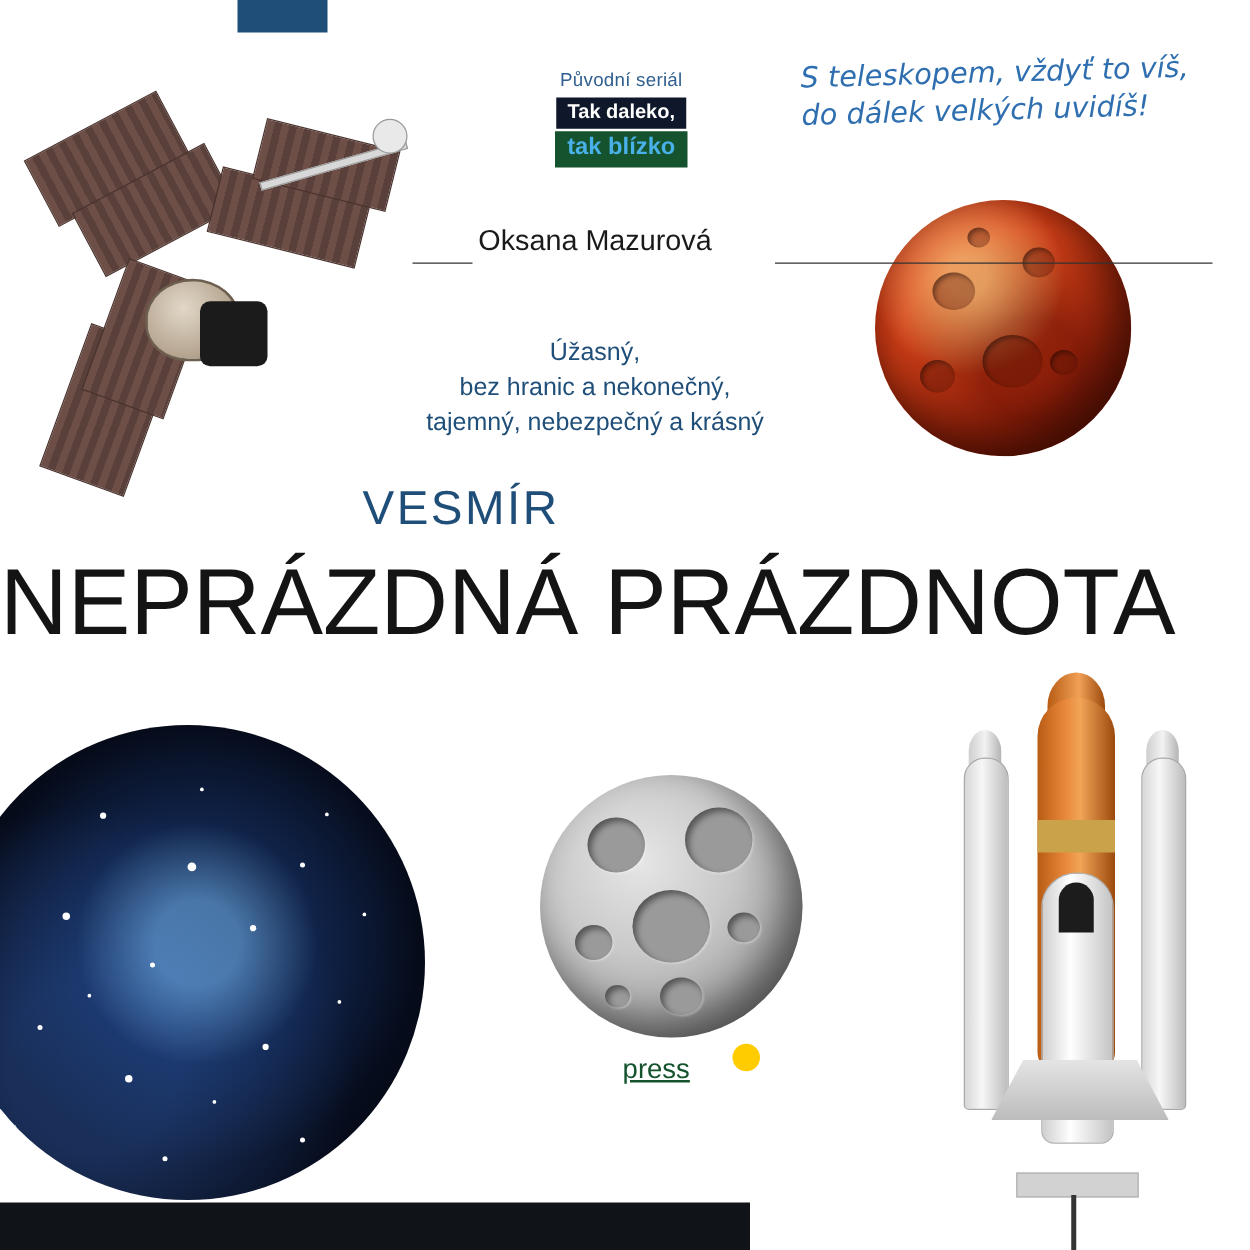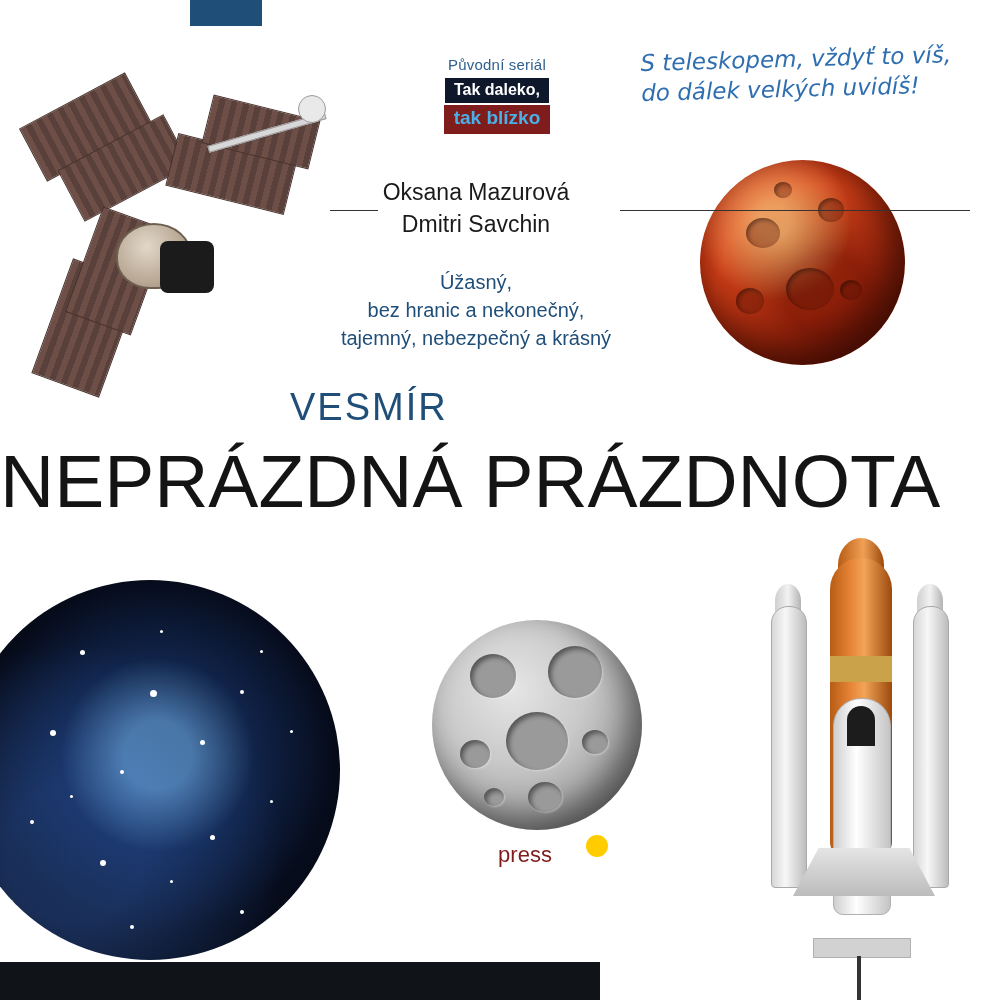--- a/index.html
+++ b/index.html
@@ -52,21 +52,21 @@
     display: inline-block;
     background: #0f172a;
     color: #ffffff;
     font-size: 16px;
     font-weight: 700;
     padding: 3px 9px 4px 9px;
     white-space: nowrap;
   }
   .series-line2 {
     display: inline-block;
-    background: #7f1d1d;
+    background: #14532d;
     color: #4ab0e8;
     font-size: 19px;
     font-weight: 700;
     padding: 2px 10px 5px 10px;
     margin-top: 2px;
     white-space: nowrap;
   }
 
   
   .tagline {
@@ -153,24 +153,25 @@
     line-height: 36px;
   }
   .logo-dot {
     position: absolute;
     right: 12px; top: -10px;
     width: 22px; height: 22px;
     background: #ffcc00;
     border-radius: 50%;
   }
   .logo-sub {
-    color: #7f1d1d;
+    color: #14532d;
     font-size: 22px;
     line-height: 24px;
     margin-top: -2px;
+    text-decoration: underline;
   }
 
   
   .blood-moon {
     position: absolute;
     left: 700px; top: 160px;
     width: 205px; height: 205px;
     border-radius: 50%;
     background:
       radial-gradient(circle at 36% 30%, rgba(255,220,150,.55) 0 8%, rgba(0,0,0,0) 40%),
@@ -321,21 +322,20 @@
     <div class="crater" style="left:36px;  top:128px; width:28px; height:26px;"></div>
     <div class="crater" style="left:140px; top:120px; width:22px; height:20px;"></div>
     <div class="crater" style="left:74px;  top:22px;  width:18px; height:16px;"></div>
   </div>
 
   <div class="rule rule-left"></div>
   <div class="rule rule-right"></div>
 
   <div class="authors">
     <div>Oksana Mazurová</div>
-    <div>Dmitri Savchin</div>
   </div>
 
   <div class="subtitle">
     <div>Úžasný,</div>
     <div>bez hranic a nekonečný,</div>
     <div>tajemný, nebezpečný a krásný</div>
   </div>
 
   <div class="kicker">VESMÍR</div>
   <div class="title">NEPRÁZDNÁ PRÁZDNOTA</div>

